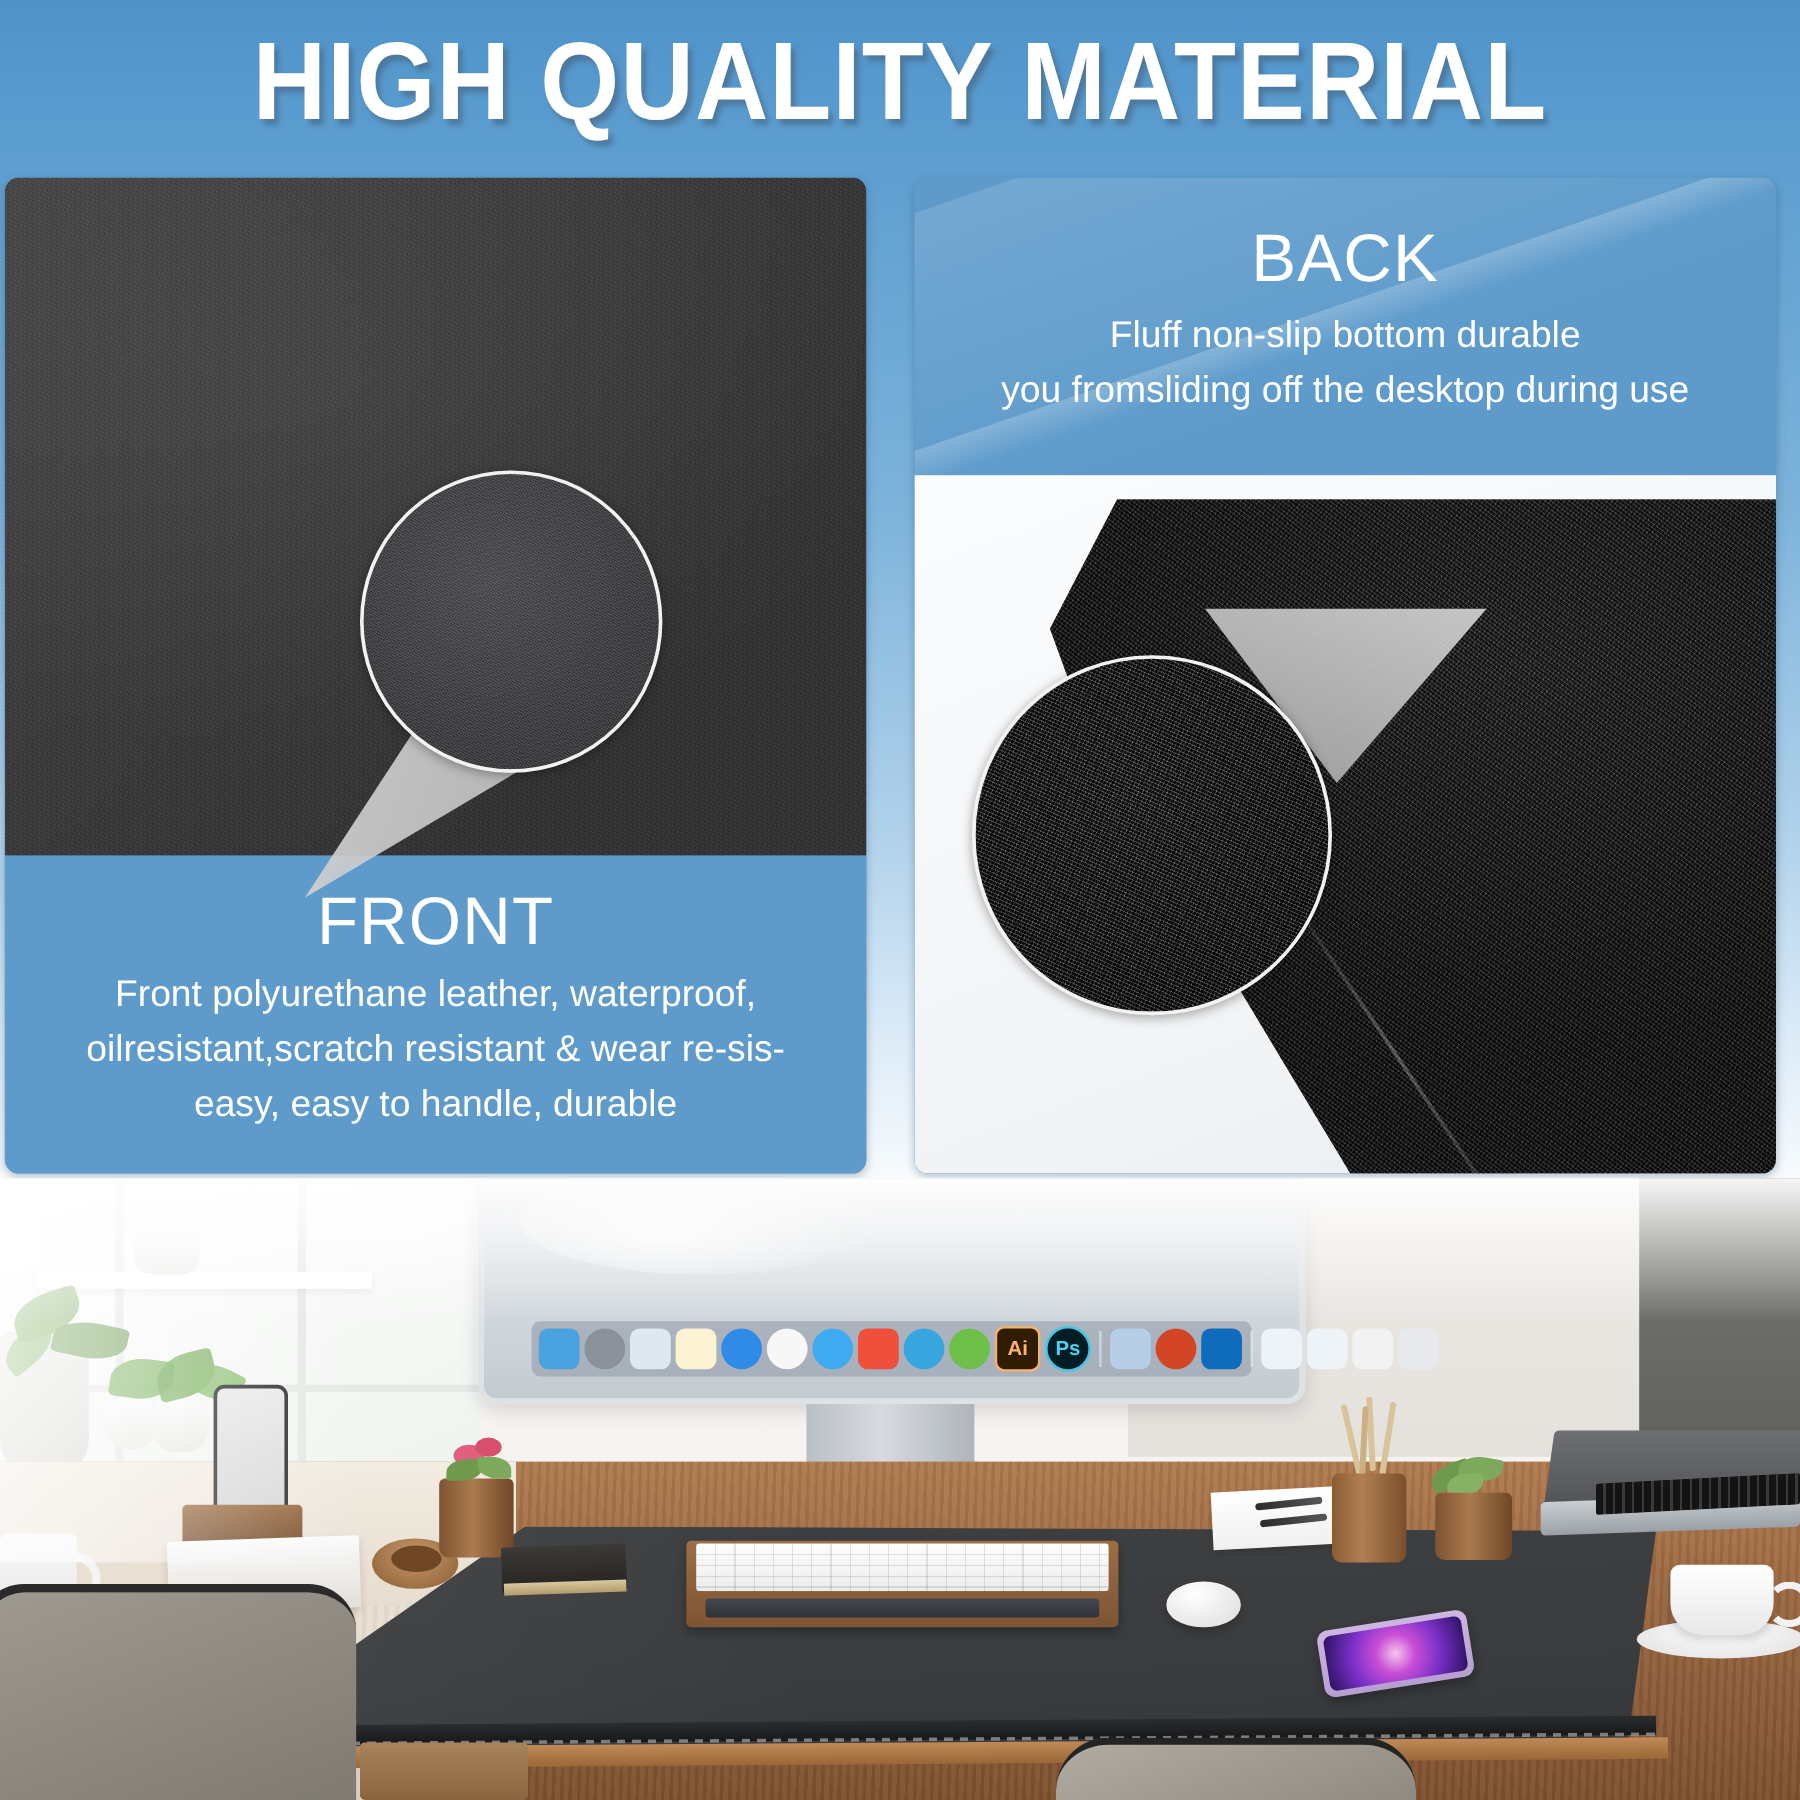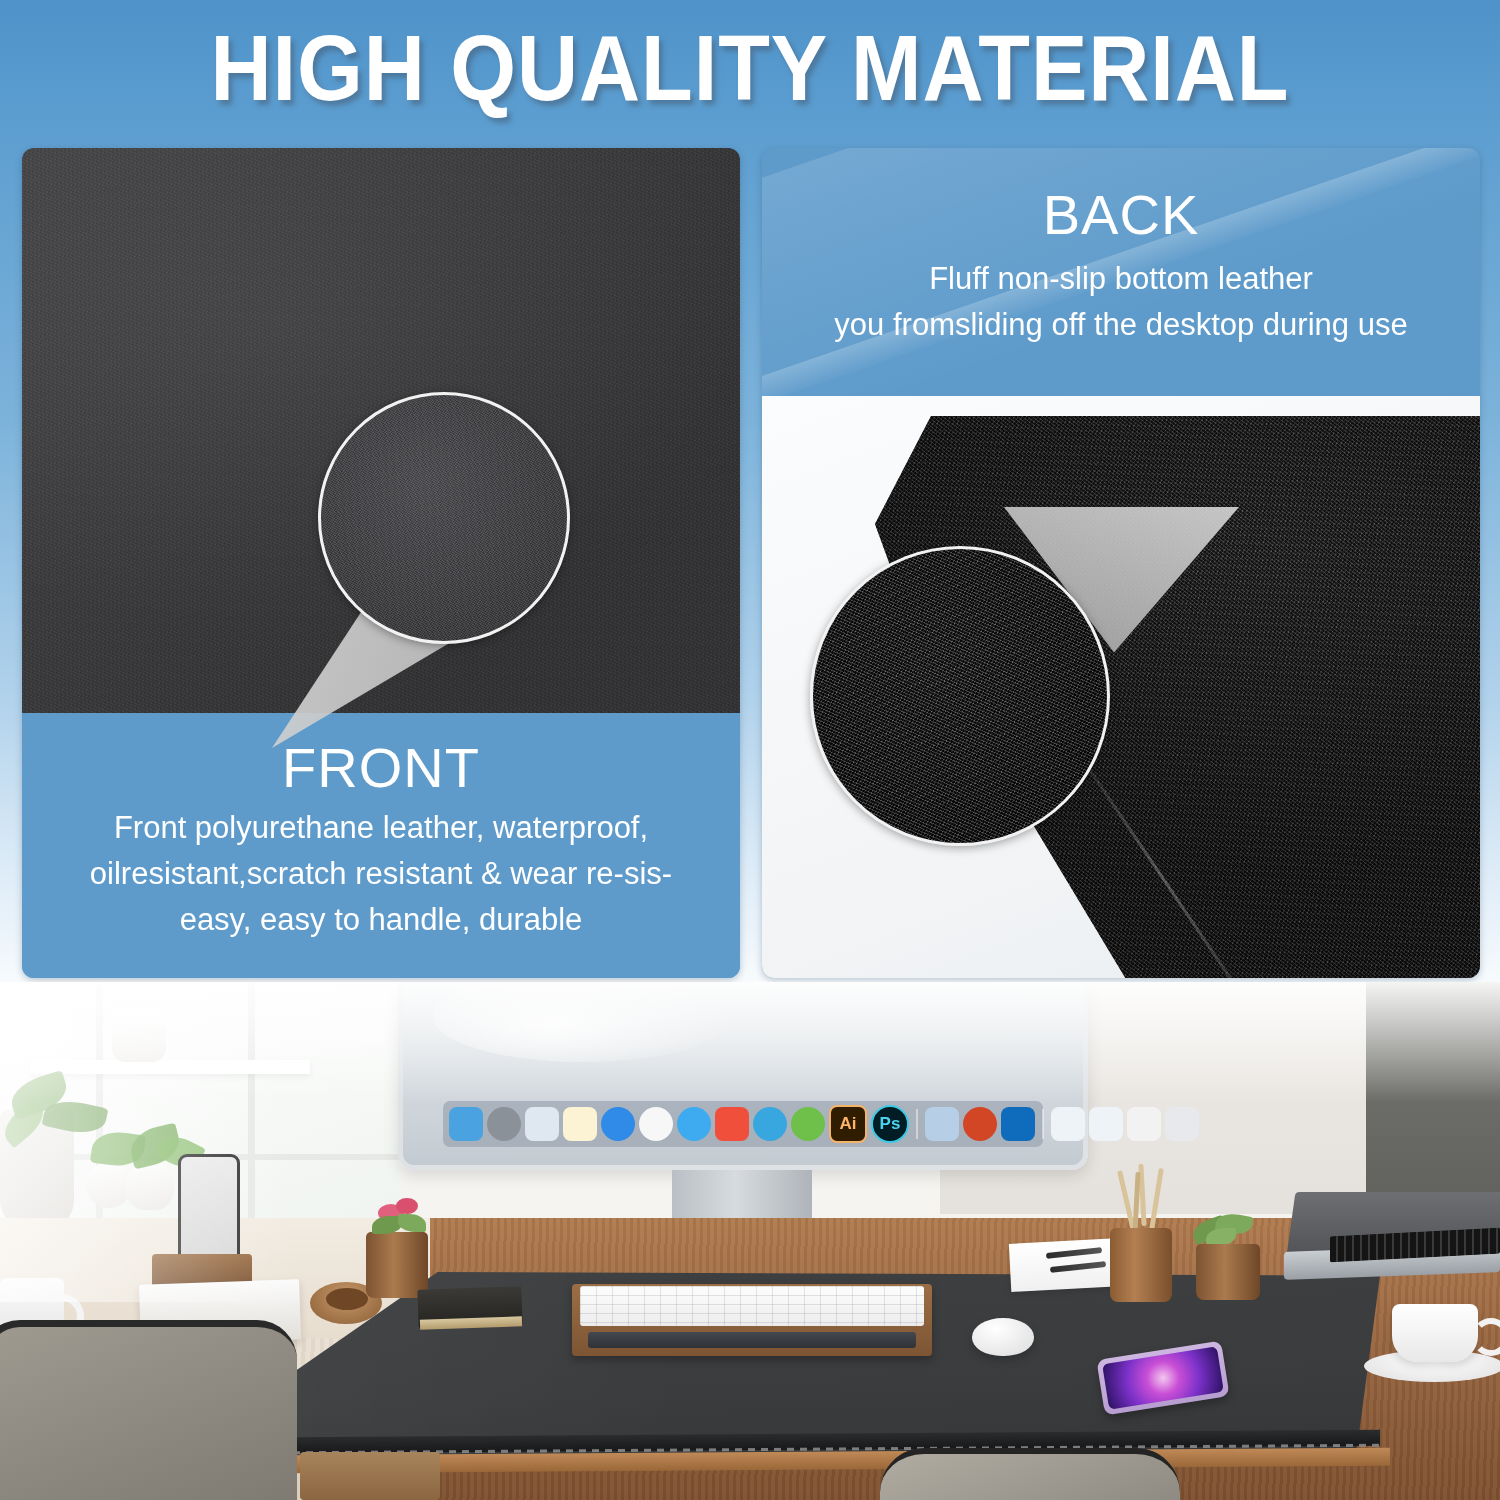--- a/index.html
+++ b/index.html
@@ -40,21 +40,21 @@
 
   
   .panel{
     position:absolute;
     border-radius:12px;
     overflow:hidden;
     box-shadow:0 2px 7px rgba(40,70,100,.30);
     background:#5e9bcb;
     text-decoration:underline;
   }
-  .panel-left{left:22px;top:148px;width:718px;height:830px;}
+  .panel-left{left:4px;top:148px;width:718px;height:830px;}
   .panel-right{left:762px;top:148px;width:718px;height:830px;}
 
   
   .leather{
     position:absolute;left:0;top:0;width:718px;height:565px;
     background:
       radial-gradient(ellipse 120% 90% at 35% 30%, rgba(255,255,255,.055), rgba(0,0,0,0) 62%),
       repeating-linear-gradient(22deg, rgba(255,255,255,.030) 0 1px, rgba(0,0,0,.030) 1px 3px),
       repeating-linear-gradient(-61deg, rgba(255,255,255,.024) 0 1px, rgba(0,0,0,.026) 1px 3px),
       repeating-linear-gradient(90deg, rgba(255,255,255,.015) 0 2px, rgba(0,0,0,.018) 2px 4px),
@@ -493,21 +493,21 @@
         <div>easy, easy to handle, durable</div>
       </div>
     </div>
   </div>
 
   <div class="panel panel-right">
 
     <div class="backhead">
       <div class="bh-title">BACK</div>
       <div class="bh-body">
-        <div>Fluff non-slip bottom leather</div>
+        <div>Fluff non-slip bottom durable</div>
         <div>you fromsliding off the desktop during use</div>
       </div>
     </div>
 
     <div class="backphoto">
       <div class="mat"></div>
       <div class="mat-edge"></div>
       <div class="mat-seam"></div>
       <div class="wedge-right"></div>
       <div class="mag mag-right"></div>

